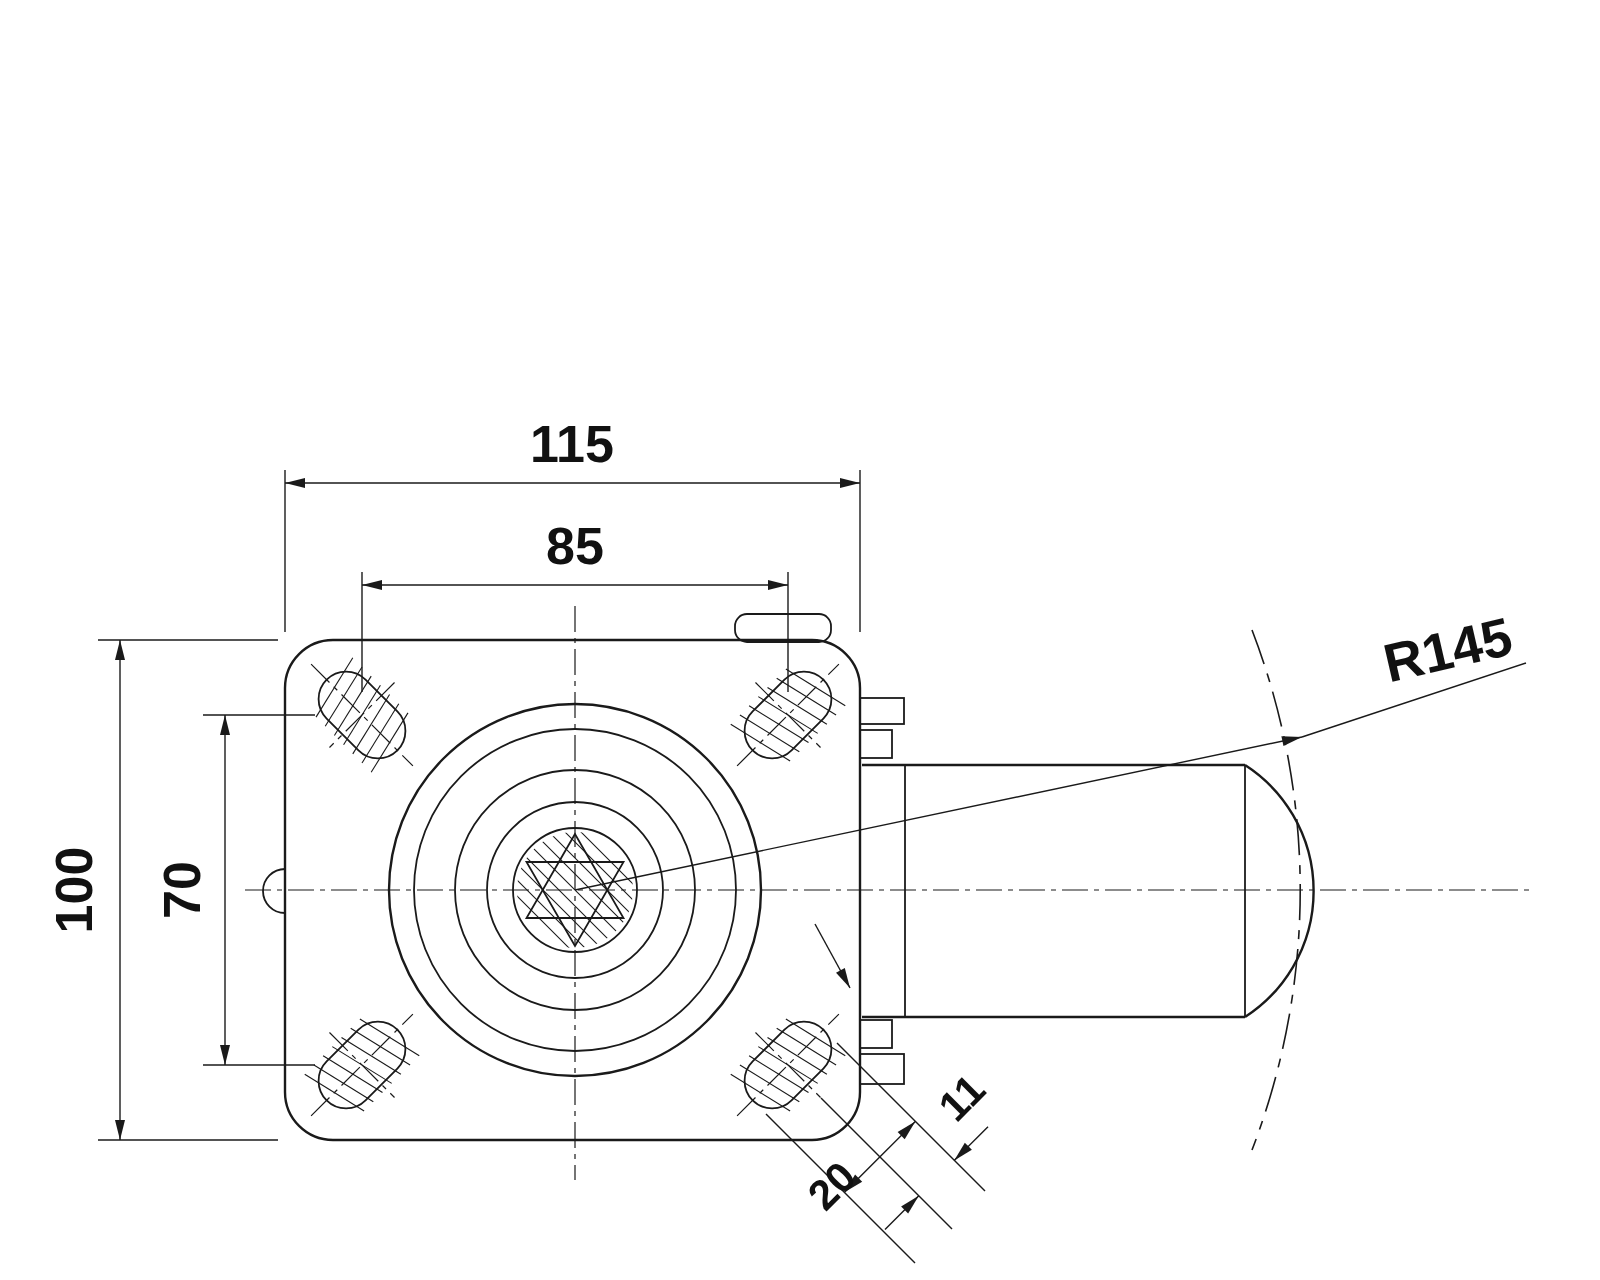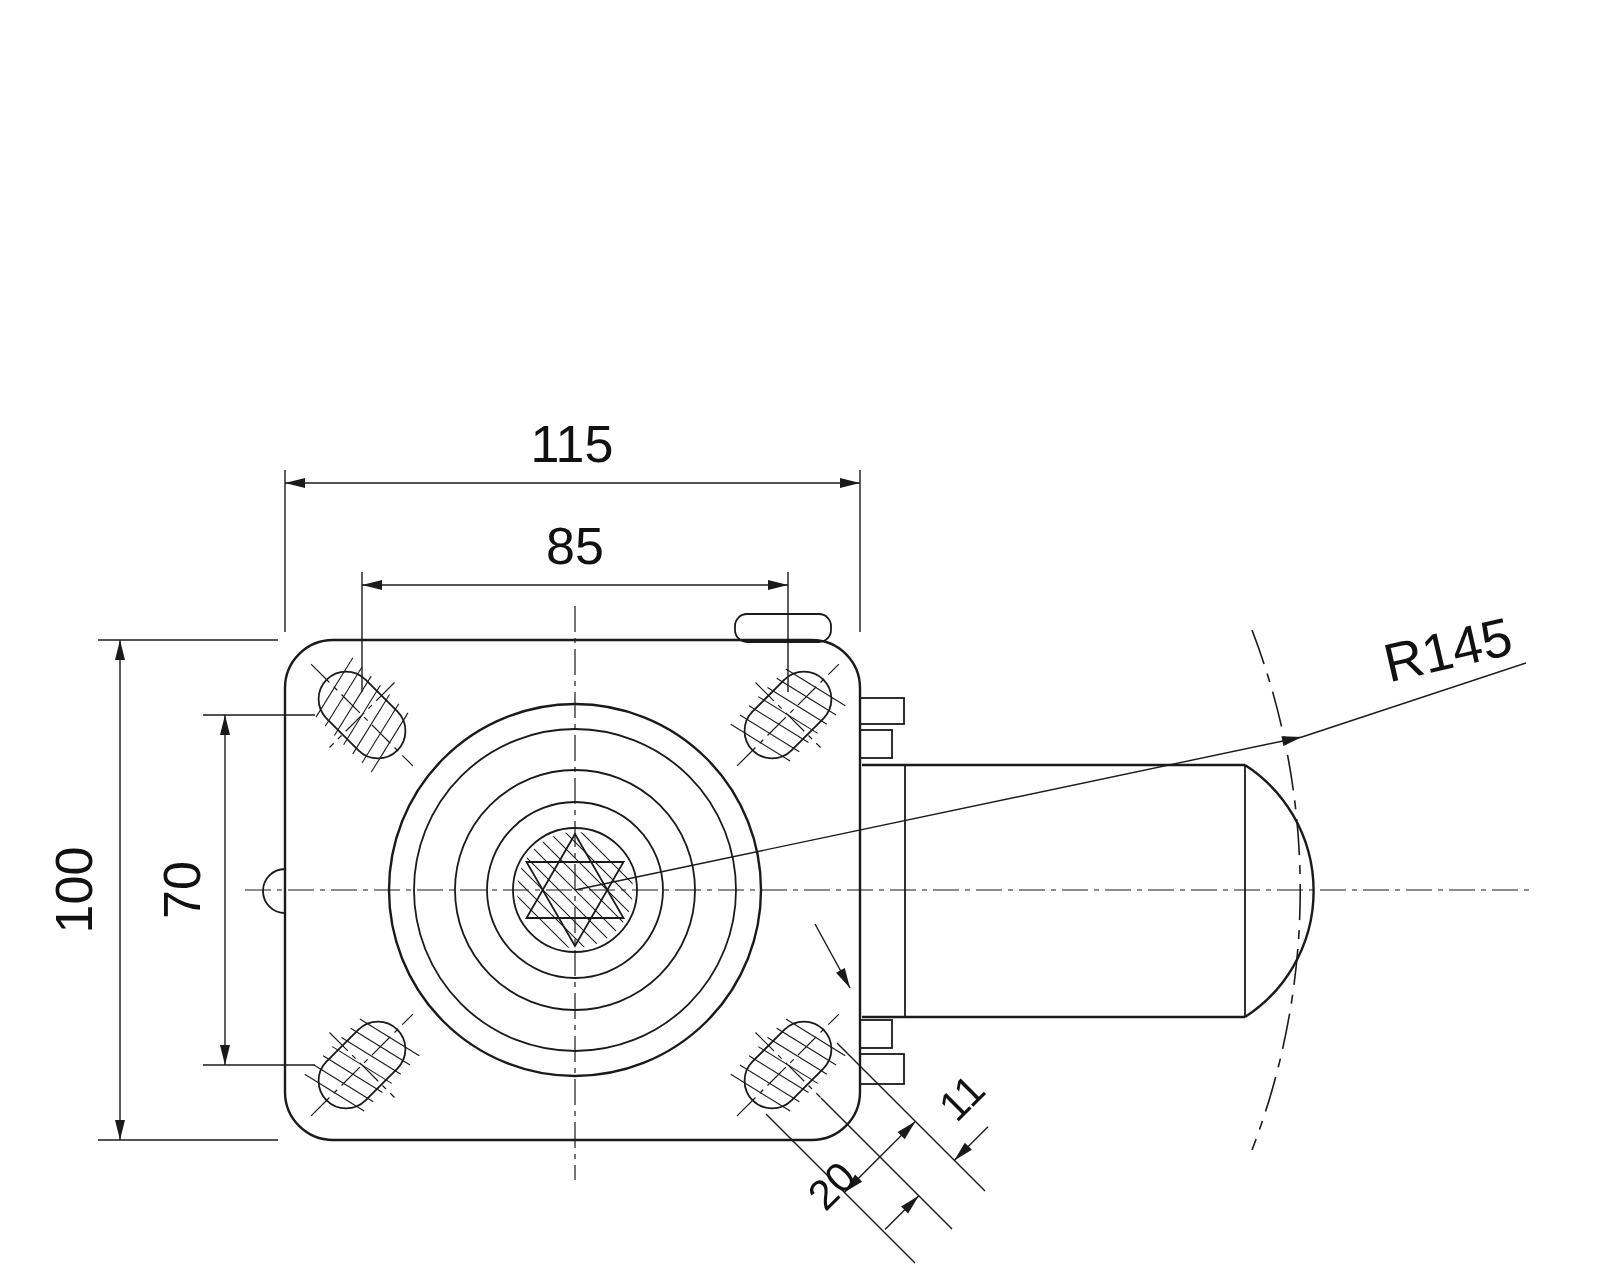--- a/index.html
+++ b/index.html
@@ -1,16 +1,16 @@
 <!DOCTYPE html>
 <html><head>
 <meta charset="utf-8">
 <style>
   html,body{margin:0;padding:0;background:#ffffff;}
-  .canvas{position:relative;width:1600px;height:1280px;background:#ffffff;overflow:hidden;}
+  .canvas{position:relative;width:1600px;height:1280px;background:#ffffff;overflow:hidden;font-weight:bold;}
   svg{display:block;width:1600px;height:1280px;}
   
   .ol      {fill:none;stroke:#1a1a1a;stroke-width:2.4;}
   .ol-thin {fill:none;stroke:#1a1a1a;stroke-width:1.8;}
   
   .dim     {fill:none;stroke:#1a1a1a;stroke-width:1.4;}
   
   .cl      {fill:none;stroke:#1a1a1a;stroke-width:1.2;stroke-dasharray:26 6 5 6;}
   
   .ph      {fill:none;stroke:#1a1a1a;stroke-width:1.6;stroke-dasharray:36 10 9 10;}

